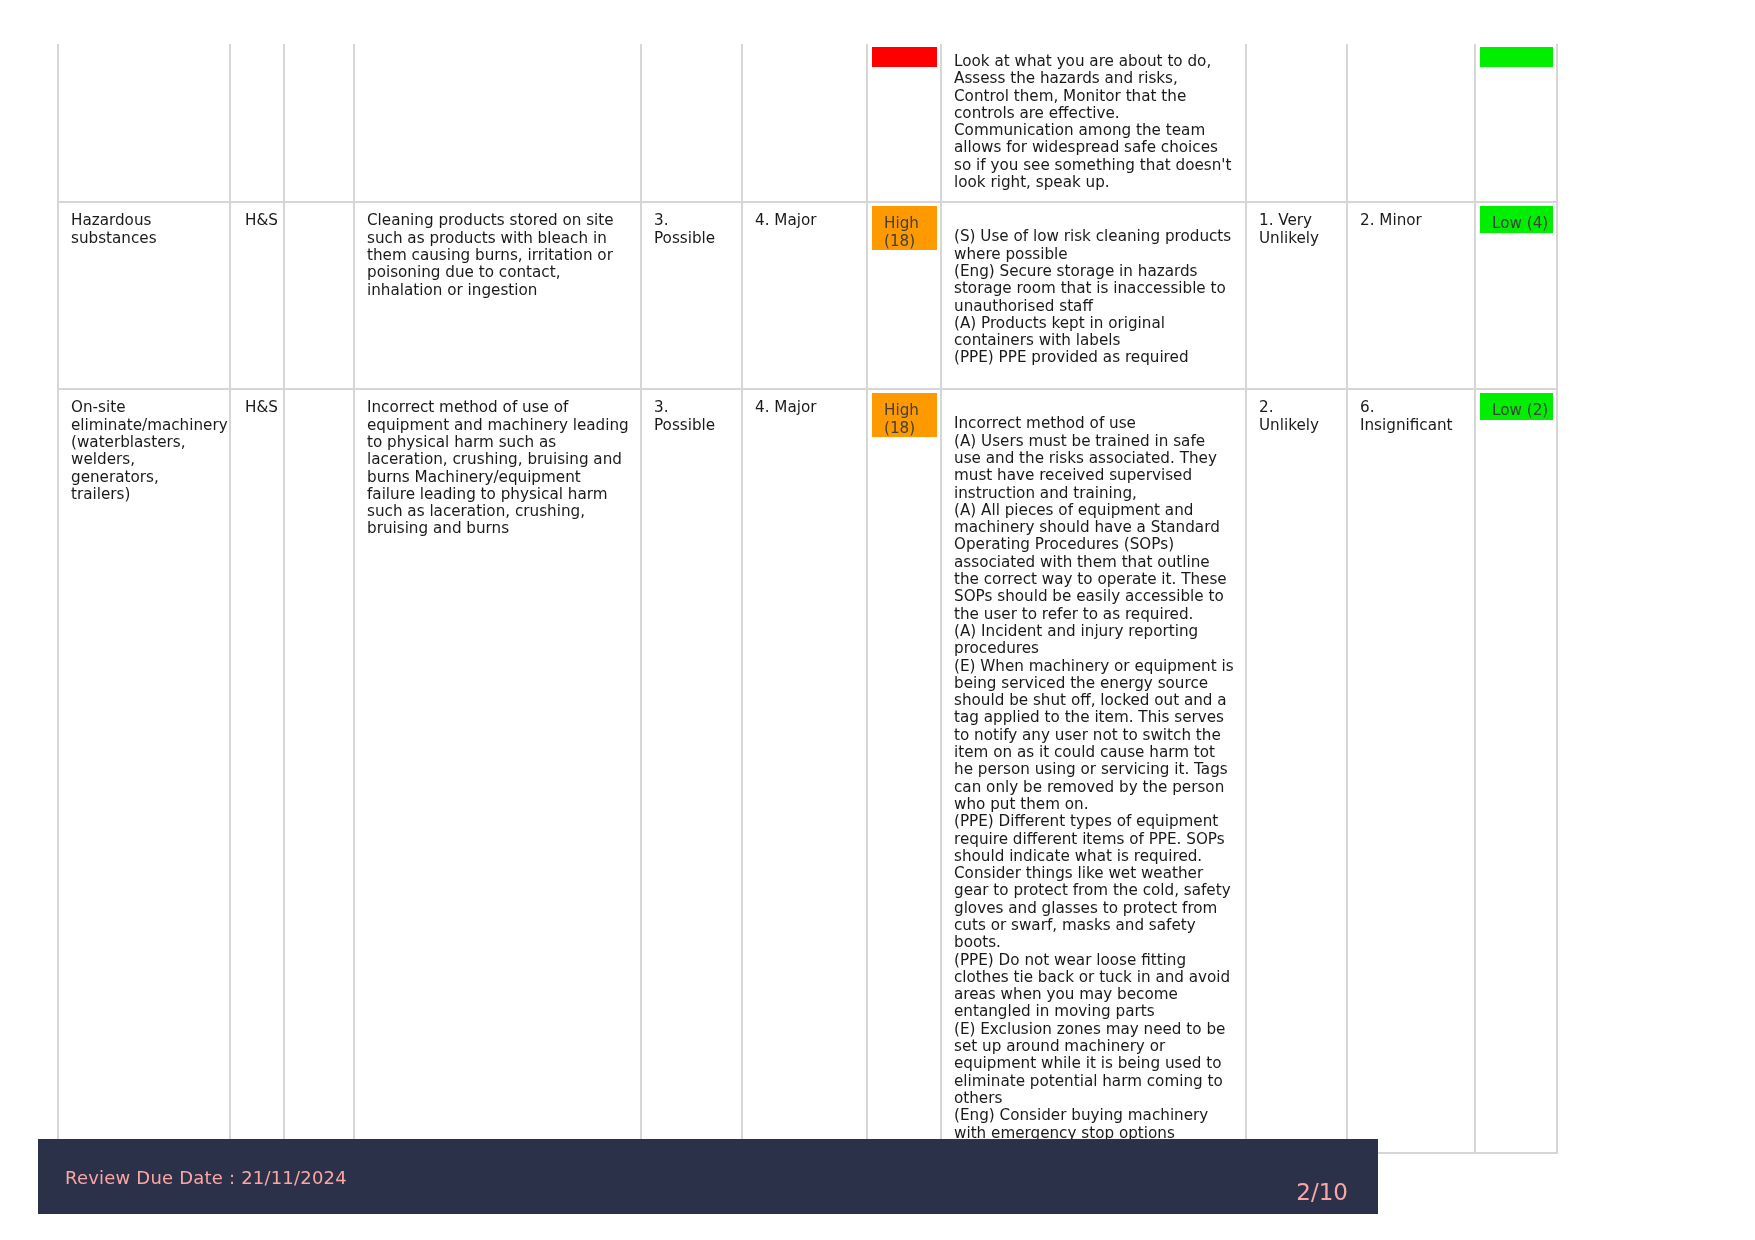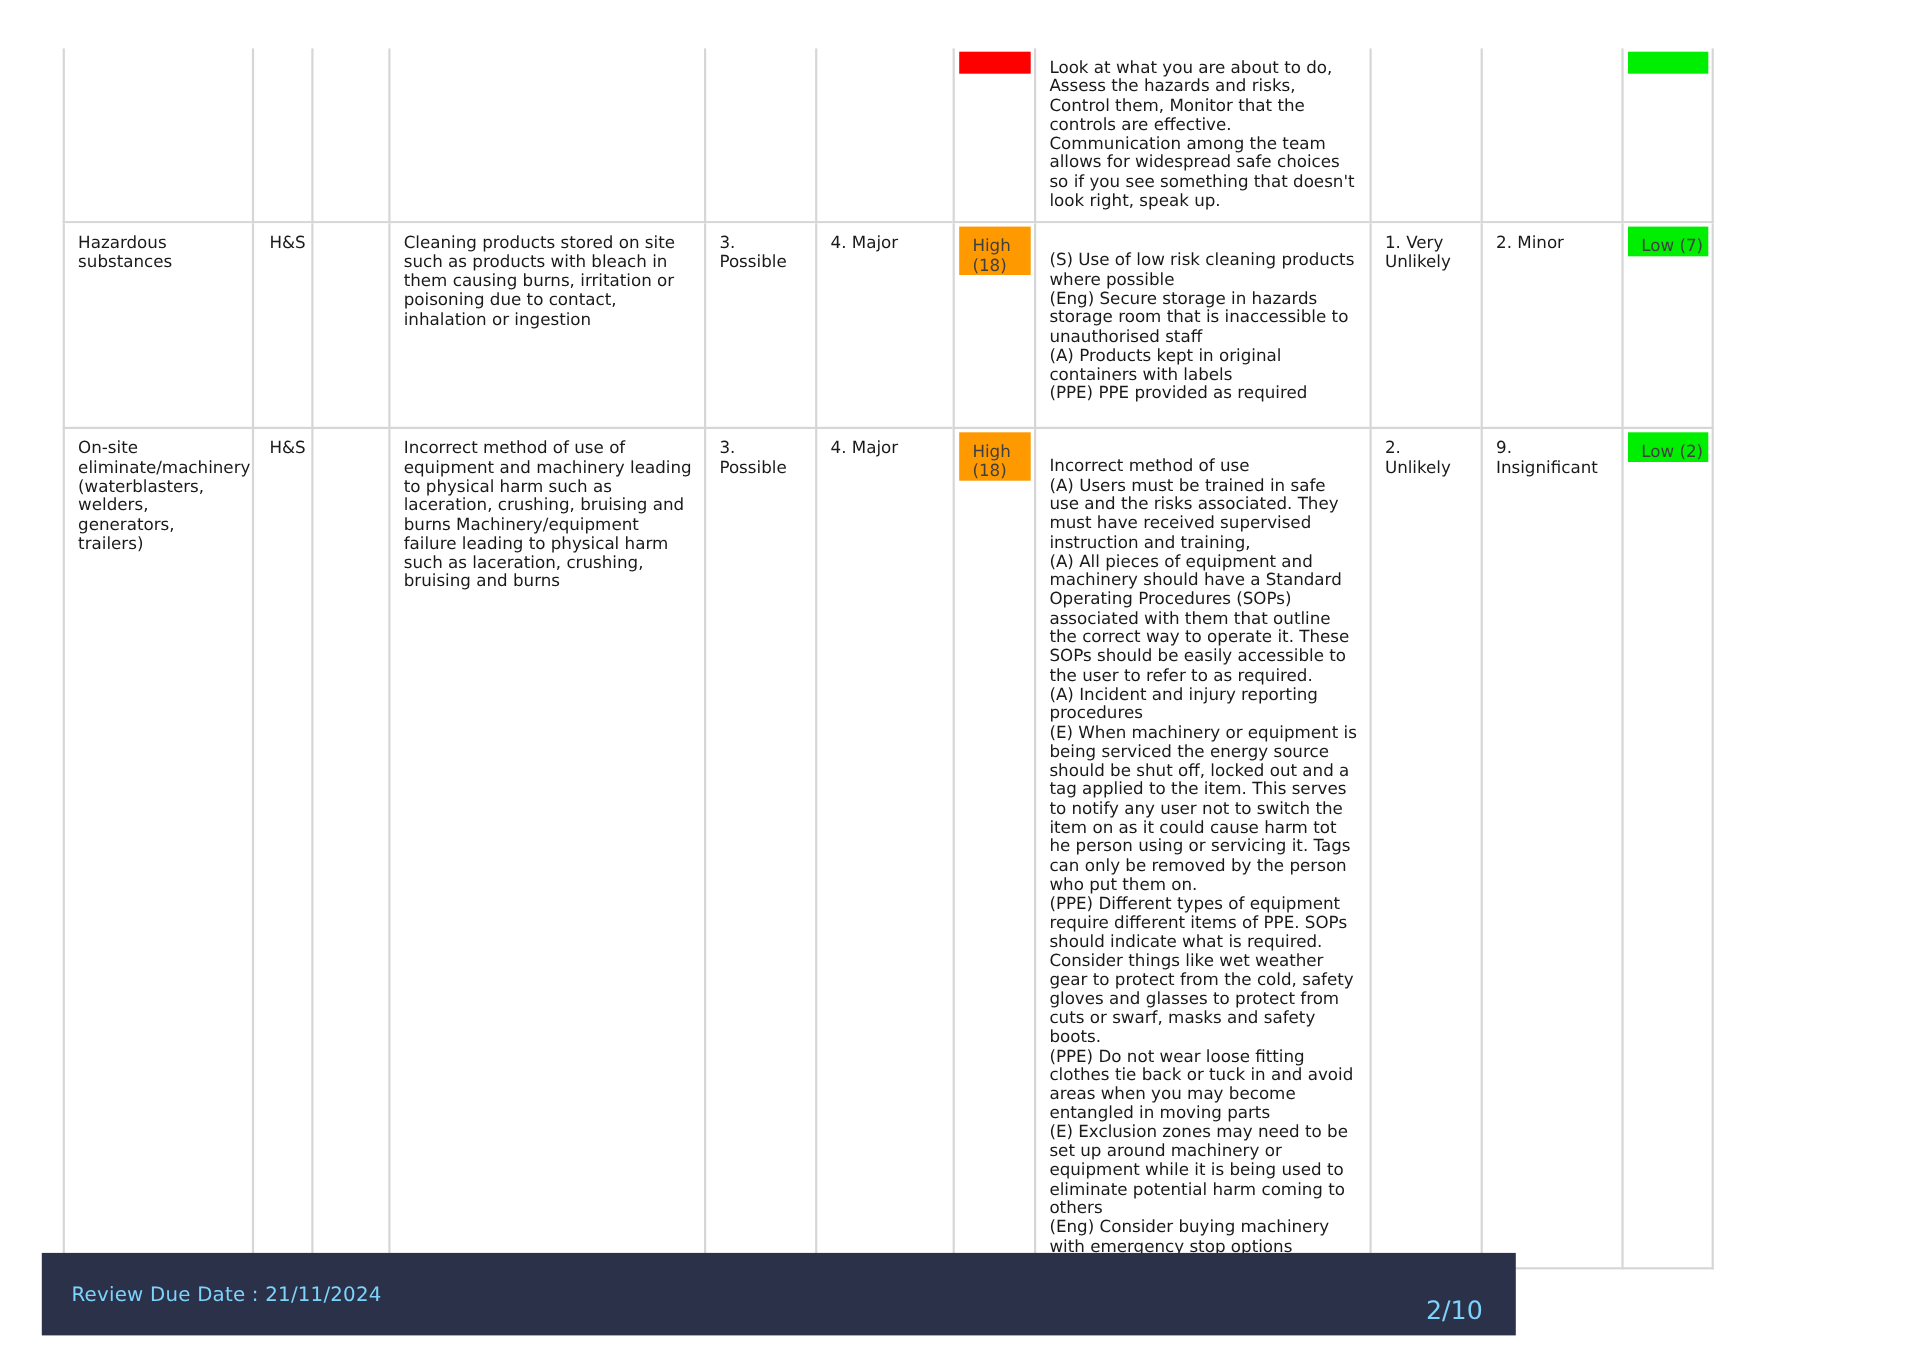--- a/index.html
+++ b/index.html
@@ -84,21 +84,21 @@
   .risk-label { display: block; }
 
   
   .footer-bar {
     position: absolute;
     left: 38px;
     top: 1139px;
     width: 1340px;
     height: 75px;
     background: #2b3149;
-    color: #7dd3fc;
+    color: #fca5a5;
     box-sizing: border-box;
   }
   .footer-left {
     position: absolute;
     left: 27px;
     top: 28px;
     font-size: 18px;
     letter-spacing: 0.2px;
   }
   .footer-right {
@@ -201,21 +201,21 @@
 (PPE) PPE provided as required</div>
           </td>
       <td>
             <div class="cell-pad">1. Very Unlikely</div>
           </td>
       <td>
             <div class="cell-pad">2. Minor</div>
           </td>
       <td class="swatch-cell last-col">
         <div class="swatch swatch-green">
-              <span class="risk-label">Low (7)</span>
+              <span class="risk-label">Low (4)</span>
             </div>
       </td>
     </tr>
 
     <tr>
       <td style="height:655px">
             <div class="cell-pad">On-site eliminate/machinery (waterblasters, welders, generators, trailers)</div>
           </td>
       <td>
             <div class="cell-pad center-ish">H&amp;S</div>
@@ -246,21 +246,21 @@
 (E) When machinery or equipment is being serviced the energy source should be shut off, locked out and a tag applied to the item. This serves to notify any user not to switch the item on as it could cause harm tot he person using or servicing it. Tags can only be removed by the person who put them on.
 (PPE) Different types of equipment require different items of PPE. SOPs should indicate what is required. Consider things like wet weather gear to protect from the cold, safety gloves and glasses to protect from cuts or swarf, masks and safety boots.
 (PPE) Do not wear loose fitting clothes tie back or tuck in and avoid areas when you may become entangled in moving parts
 (E) Exclusion zones may need to be set up around machinery or equipment while it is being used to eliminate potential harm coming to others
 (Eng) Consider buying machinery with emergency stop options</div>
           </td>
       <td>
             <div class="cell-pad">2. Unlikely</div>
           </td>
       <td>
-            <div class="cell-pad">9. Insignificant</div>
+            <div class="cell-pad">6. Insignificant</div>
           </td>
       <td class="swatch-cell last-col">
         <div class="swatch swatch-green">
               <span class="risk-label">Low (2)</span>
             </div>
       </td>
     </tr>
   </tbody>
     </table>
 

